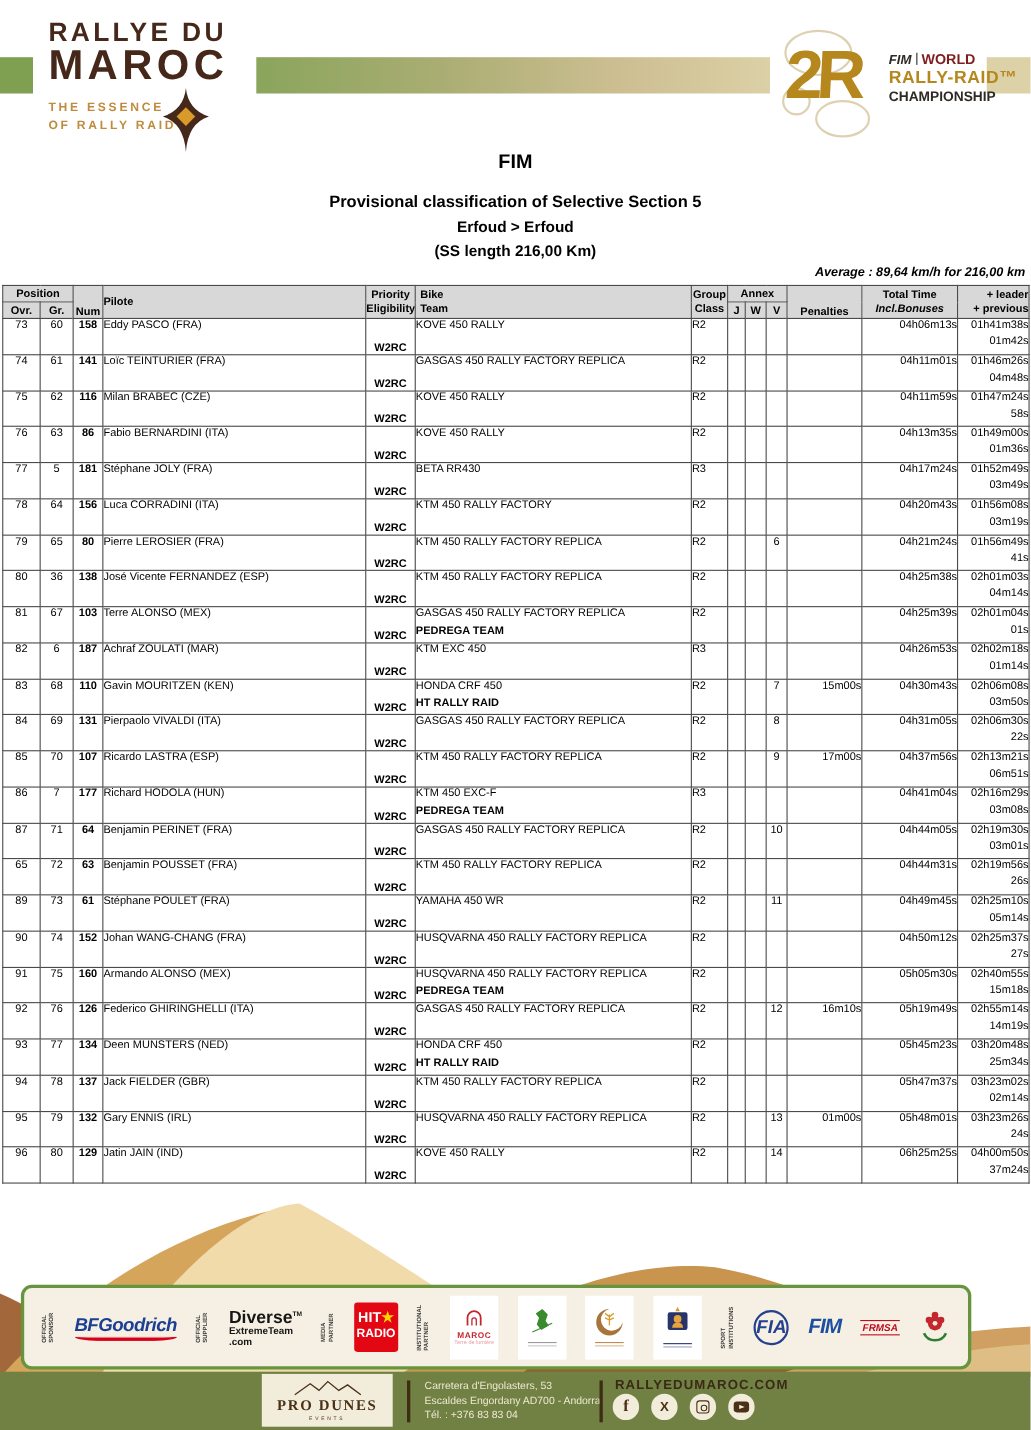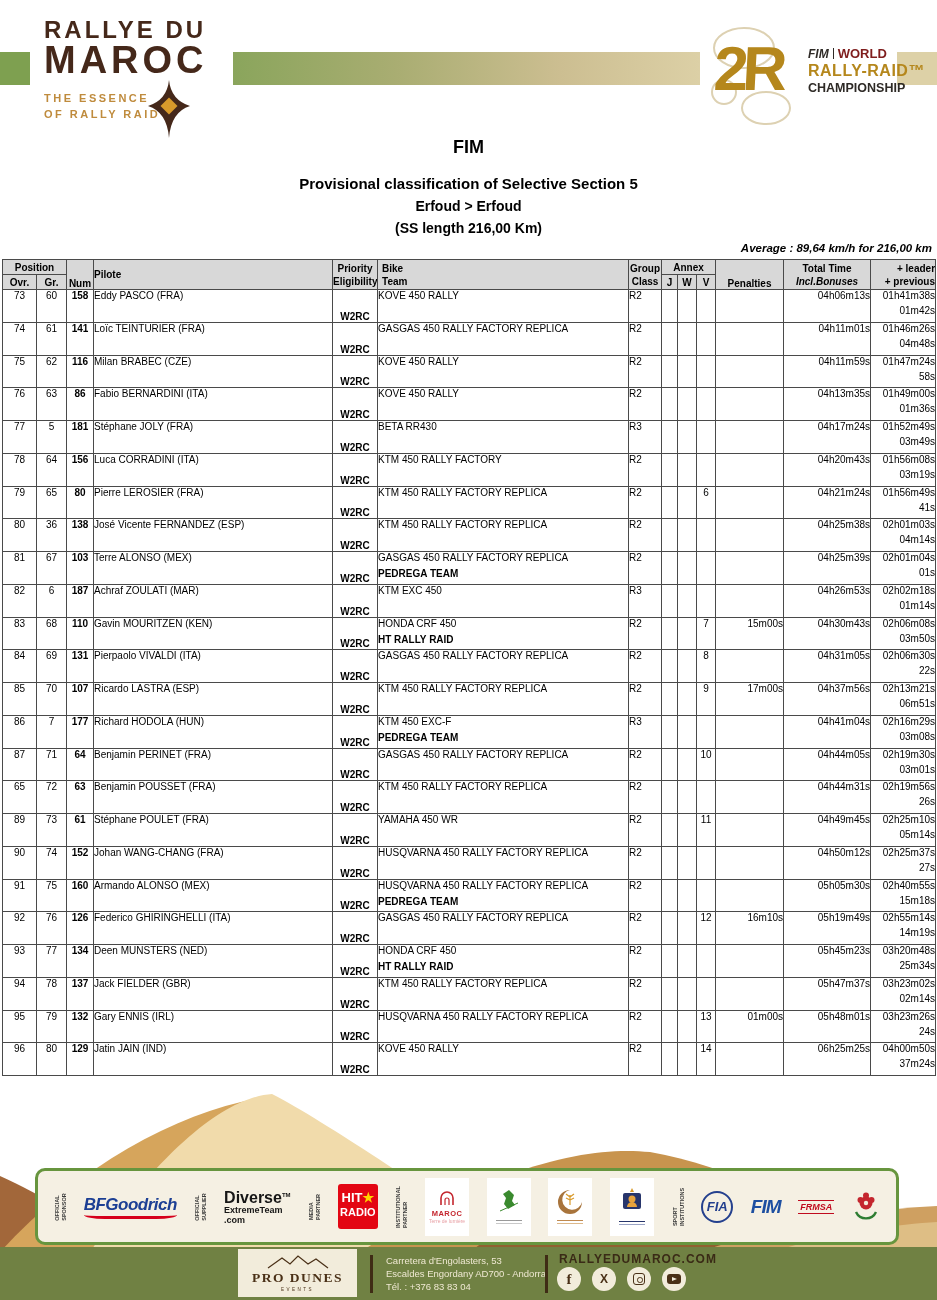--- a/index.html
+++ b/index.html
@@ -76,21 +76,21 @@
   td.c-v { text-align:center; padding-top:3px; }
   td.c-pen { text-align:right; padding:3px 3px 0 0; }
   td.c-tot { text-align:right; padding:3px 4px 0 0; }
   td.c-gap { text-align:right; padding:3px 4px 0 0; }
   td.c-gap .prev { margin-top:4px; }
 
   
   #dunes { left:0; top:1084px; }
 
   
-  #sponsor-panel { left:35px; top:1168px; width:864px; height:77px; background:#f5f0e3;
+  #sponsor-panel { left:19px; top:1168px; width:864px; height:77px; background:#f5f0e3;
     border:3px solid #67953e; border-radius:10px; display:flex; align-items:center;
     justify-content:space-between; padding:0 16px; }
   .vlab-box { width:12px; height:50px; position:relative; flex:0 0 auto; }
   .vlab { position:absolute; left:50%; top:50%; transform:translate(-50%,-50%) rotate(-90deg);
     font-size:5.5px; font-weight:bold; color:#3a3a3a; line-height:6.5px; text-align:left; white-space:nowrap; }
   .bfg { color:#1c3f94; font-weight:bold; font-style:italic; font-size:17px; letter-spacing:-.5px; }
   .bfg-swoosh { height:4px; border-bottom:3.5px solid #d6001c; border-radius:0 0 50% 50% / 0 0 9px 9px; margin-top:0; }
   .diverse { color:#161616; line-height:10px; }
   .diverse .d1 { font-size:16px; font-weight:bold; line-height:15px; }
   .diverse sup { font-size:6px; }
@@ -100,21 +100,21 @@
   .hitradio .hr1 { font-size:13px; }
   .hitradio .star { color:#ffd500; }
   .hitradio .hr2 { font-size:11px; }
   .logo-box { width:44px; height:58px; background:#fff; display:flex; flex-direction:column;
     align-items:center; justify-content:center; flex:0 0 auto; }
   .maroc-word { color:#c4262e; font-size:7.5px; font-weight:bold; letter-spacing:.5px; margin-top:2px; }
   .maroc-sub { color:#e8a0a5; font-size:5px; }
   .cap-lines { width:26px; margin-top:3px; }
   .cap-lines div { height:1.5px; margin-top:1.5px; }
   .fia { width:32px; height:32px; border:2.5px solid #24408e; border-radius:50%; color:#24408e;
-    font-weight:bold; font-style:italic; font-size:13px; display:flex; align-items:center; justify-content:center; }
+    font-weight:bold; font-style:italic; font-size:17px; display:flex; align-items:center; justify-content:center; }
   .fim-mark { color:#1d4fa1; font-weight:bold; font-style:italic; font-size:19px; letter-spacing:-1px; }
   .frmsa { color:#c00a1e; font-weight:bold; font-style:italic; font-size:9px; border-top:1.5px solid #c00a1e;
     border-bottom:1.5px solid #c00a1e; padding:1px 2px; }
 
   
   #bottom-bar { left:0; top:1247px; width:937px; height:53px; background:#708143; }
   #produnes { left:238px; top:1249px; width:119px; height:48px; background:#f2ecdb;
     display:flex; flex-direction:column; align-items:center; justify-content:center; color:#4a3017; }
   .pd-name { font-family:"Liberation Serif", serif; font-size:13.5px; font-weight:bold; letter-spacing:1.5px; margin-top:1px; }
   .pd-sub { font-size:4.5px; letter-spacing:2.5px; margin-top:1px; }

